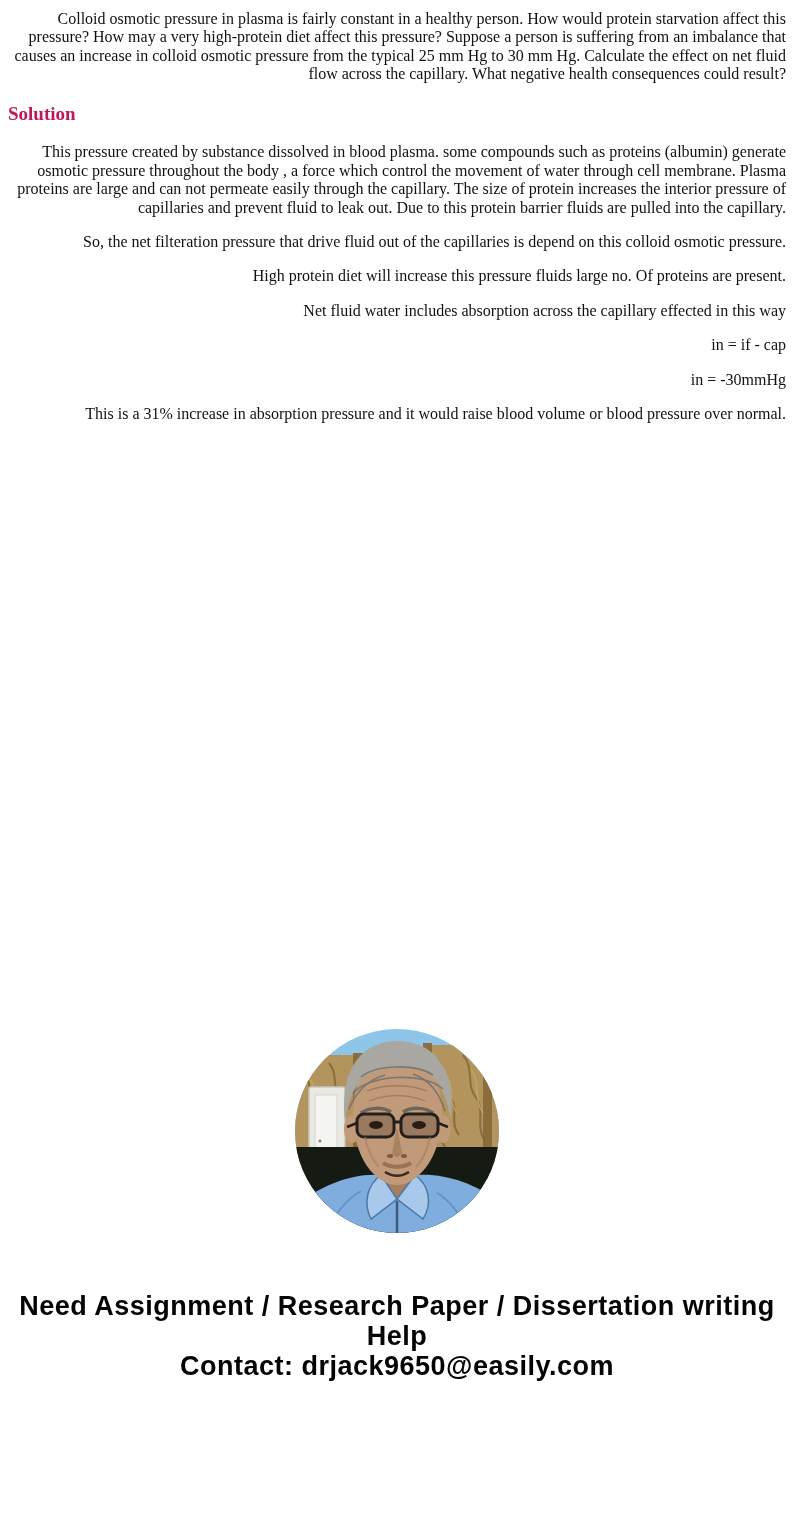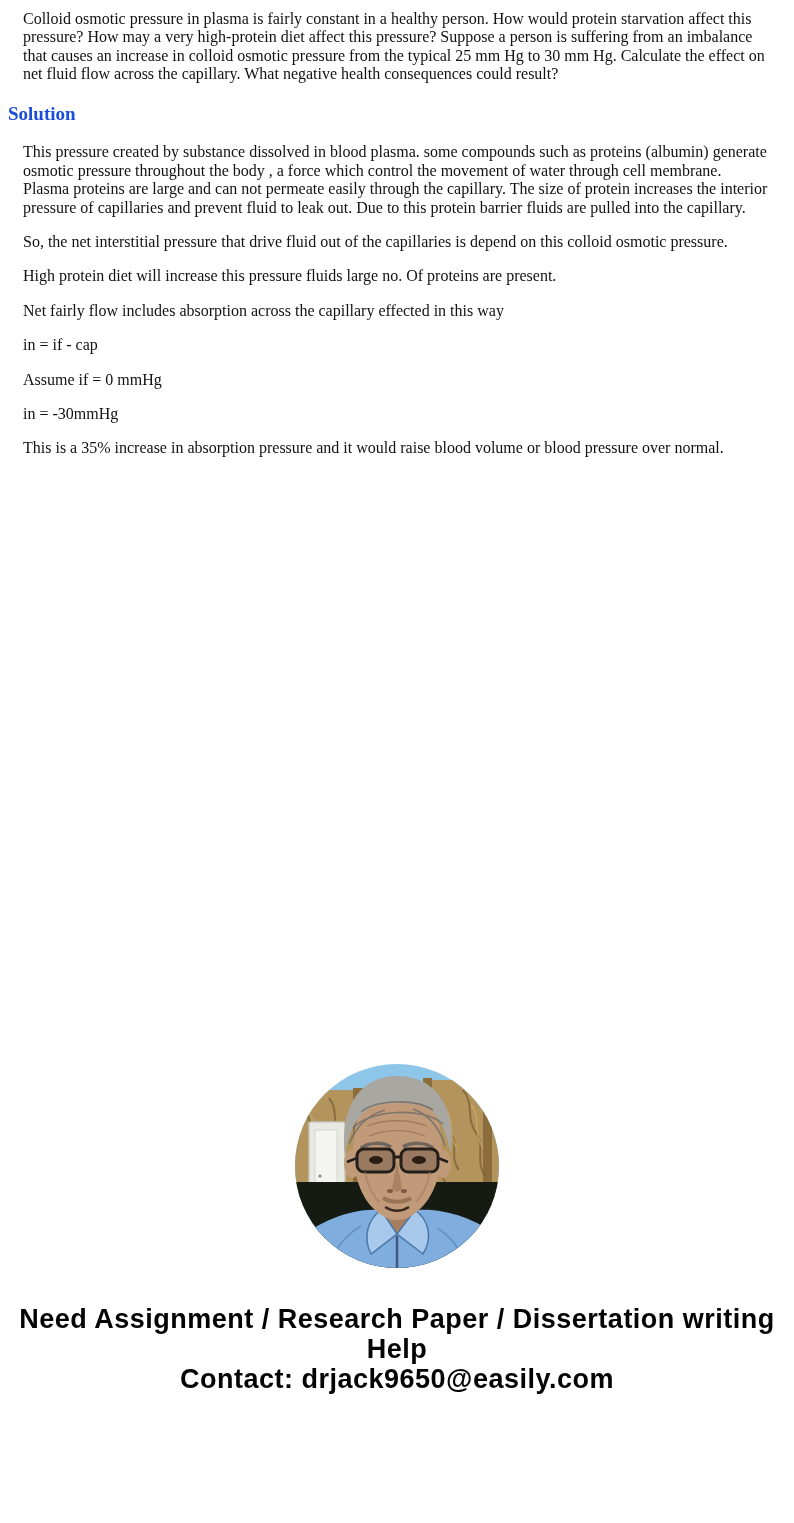--- a/index.html
+++ b/index.html
@@ -11,42 +11,43 @@
     width: 778px;
     font-family: "Liberation Serif", serif;
     font-size: 16px;
     line-height: 1.15;
     color: #111111;
   }
   .page {
     width: 778px;
   }
   .page p {
-    margin: 16px 15px;
+    margin: 16px 0;
+    text-align: right;
   }
   .page p.first {
     margin-top: 2px;
   }
   h3.solution-heading {
     font-family: "Liberation Serif", serif;
     font-size: 19px;
     font-weight: bold;
     margin: 19px 0;
-    color: #1d4ed8;
+    color: #be185d;
   }
   .avatar-wrap {
     margin-top: 606px;
     text-align: center;
   }
   .avatar-wrap svg {
     display: inline-block;
     vertical-align: top;
   }
   .footer-banner {
-    margin-top: 36px;
+    margin-top: 58px;
     text-align: center;
     font-family: "Liberation Sans", sans-serif;
     font-weight: 700;
     font-size: 27px;
     line-height: 30px;
     letter-spacing: 0.5px;
     color: #040404;
   }
   .footer-banner div {
     margin: 0;
@@ -56,27 +57,26 @@
 </head>
 <body>
 
 <div class="page">
 
   <p class="first body-text">Colloid osmotic pressure in plasma is fairly constant in a healthy person. How would protein starvation affect this pressure? How may a very high-protein diet affect this pressure? Suppose a person is suffering from an imbalance that causes an increase in colloid osmotic pressure from the typical 25 mm Hg to 30 mm Hg. Calculate the effect on net fluid flow across the capillary. What negative health consequences could result?</p>
 
   <h3 class="solution-heading">Solution</h3>
 
   <p>This pressure created by substance dissolved in blood plasma. some compounds such as proteins (albumin) generate osmotic pressure throughout the body , a force which control the movement of water through cell membrane. Plasma proteins are large and can not permeate easily through the capillary. The size of protein increases the interior pressure of capillaries and prevent fluid to leak out. Due to this protein barrier fluids are pulled into the capillary.</p>
-  <p>So, the net interstitial pressure that drive fluid out of the capillaries is depend on this colloid osmotic pressure.</p>
+  <p>So, the net filteration pressure that drive fluid out of the capillaries is depend on this colloid osmotic pressure.</p>
   <p>High protein diet will increase this pressure fluids large no. Of proteins are present.</p>
-  <p>Net fairly flow includes absorption across the capillary effected in this way</p>
+  <p>Net fluid water includes absorption across the capillary effected in this way</p>
   <p>in = if - cap</p>
-  <p>Assume if = 0 mmHg</p>
   <p>in = -30mmHg</p>
-  <p>This is a 35% increase in absorption pressure and it would raise blood volume or blood pressure over normal.</p>
+  <p>This is a 31% increase in absorption pressure and it would raise blood volume or blood pressure over normal.</p>
 
   <div class="avatar-wrap">
     <svg width="204" height="204" viewBox="0 0 204 204" role="img" aria-label="circular photo of an elderly man with gray hair and glasses wearing a light blue shirt">
       <defs>
         <clipPath id="avclip">
             <circle cx="102" cy="102" r="102"></circle>
           </clipPath>
       </defs>
       <g clip-path="url(#avclip)">
 

